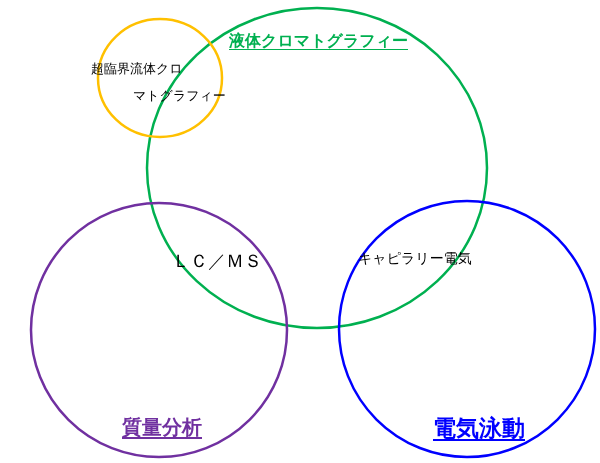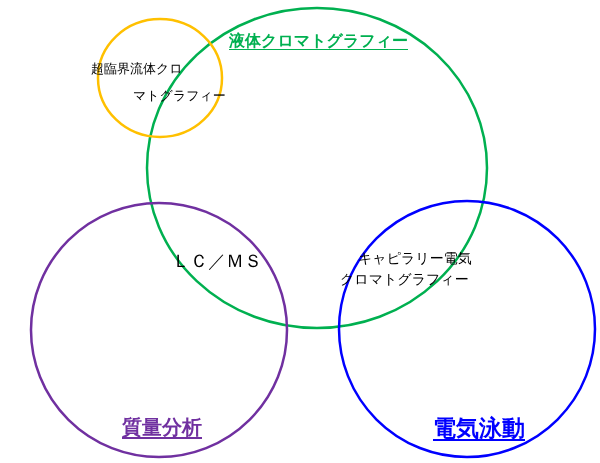--- a/index.html
+++ b/index.html
@@ -57,19 +57,18 @@
   <div class="label circle-title lc-title" style="color: rgb(0, 176, 80);">液体クロマトグラフィー</div>
 
   <div class="label sfc-line1" style="color: rgb(0, 0, 0);">超臨界流体クロ</div>
 
   <div class="label lcms-label" style="color: rgb(0, 0, 0);">ＬＣ／ＭＳ</div>
 
   <div class="label sfc-line2" style="color: rgb(0, 0, 0);">マトグラフィー</div>
 
   <div class="label cec-line1" style="color: rgb(0, 0, 0);">キャピラリー電気</div>
 
-  <div class="label cec-line2" style="color: rgb(0, 0, 0);">クロマトグラフィー</div>
 
   <div class="label circle-title ms-title" style="color: rgb(112, 48, 160);">質量分析</div>
 
   <div class="label circle-title ce-title" style="color: rgb(0, 0, 255);">電気泳動</div>
 
 </div>
 
 </body></html>

